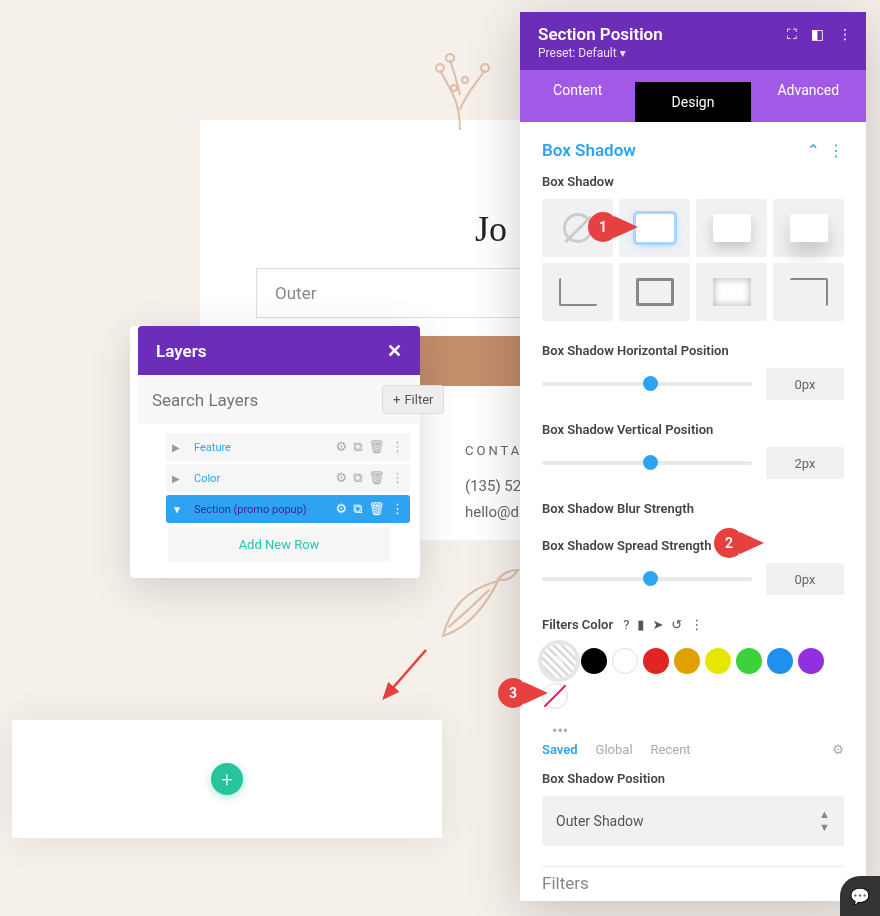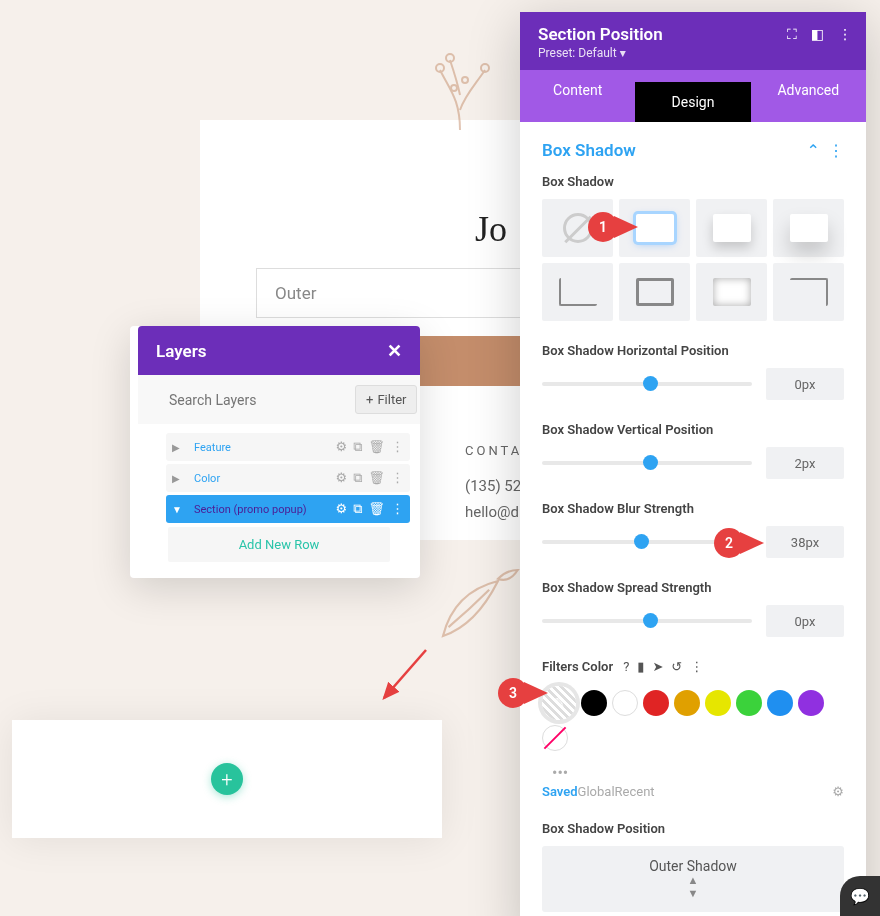--- a/index.html
+++ b/index.html
@@ -21,21 +21,21 @@
 
     
     .bottom-box { position: absolute; left: 12px; top: 720px; width: 430px; height: 118px; background: #fff; box-shadow: 0 2px 38px rgba(0,0,0,0.08); display: flex; align-items: center; justify-content: center; }
     .add-circle { width: 32px; height: 32px; border-radius: 50%; background: #28c39c; display: flex; align-items: center; justify-content: center; color: #fff; font-size: 20px; font-weight: 300; box-shadow: 0 2px 8px rgba(40,195,156,0.4); cursor: pointer; }
 
     
     .layers { position: absolute; left: 130px; top: 326px; width: 290px; background: #fff; border-radius: 4px; box-shadow: 0 10px 40px rgba(0,0,0,0.15); padding-left: 8px; }
     .layers-head { background: #6c2eb9; color: #fff; padding: 14px 18px; display: flex; justify-content: space-between; align-items: center; border-radius: 4px 4px 0 0; font-size: 17px; font-weight: 600; }
     .layers-head .close { cursor: pointer; font-size: 18px; }
     .layers-search { padding: 10px 14px; display: flex; gap: 8px; align-items: center; background: #f8f8f8; }
-    .layers-search input { flex: 1; border: none; background: transparent; font-size: 14px; color: #be185d; outline: none; margin-left: 17px; }
+    .layers-search input { flex: 1; border: none; background: transparent; font-size: 17px; color: #be185d; outline: none; }
     .filter-btn { background: #eee; border: 1px solid #ddd; padding: 6px 10px; font-size: 13px; border-radius: 3px; cursor: pointer; color: #555; display: flex; gap: 4px; align-items: center; }
     .layers-body { padding: 6px 10px 16px; }
     .layer-row { display: flex; align-items: center; padding: 6px 6px; margin: 3px 0; border-radius: 3px; position: relative; background: #f6f6f6; }
     .layer-row .expand { width: 16px; color: #999; font-size: 10px; cursor: pointer; }
     .layer-row .label { flex: 1; font-size: 11px; color: #2ea3f2; cursor: pointer; padding-left: 6px; }
     .layer-row .icons { display: flex; gap: 6px; color: #aaa; font-size: 13px; }
     .layer-row .icons span { cursor: pointer; }
     .layer-row.active { background: #2ea3f2; }
     .layer-row.active .label { color: #4c1d95; }
     .layer-row.active .icons { color: #fff; }
@@ -81,26 +81,26 @@
     .color-label-row .lbl { font-size: 13px; font-weight: 600; color: #444; }
     .color-label-row .badges { display: flex; gap: 8px; color: #555; font-size: 13px; }
     .color-label-row .badges span { cursor: pointer; }
     .swatch-row { display: flex; gap: 5px; align-items: center; margin-bottom: 10px; flex-wrap: wrap; }
     .swatch { width: 26px; height: 26px; border-radius: 50%; cursor: pointer; }
     .swatch.picker { width: 34px; height: 34px; background-image: linear-gradient(45deg,#ddd 25%,#fff 25%,#fff 50%,#ddd 50%,#ddd 75%,#fff 75%); background-size: 8px 8px; display: flex; align-items: center; justify-content: center; box-shadow: 0 0 0 4px #e6e6e6; }
     .swatch.picker .eyedrop { color: #fff; font-size: 14px; }
     .swatch.strike { background: #fff; border: 1px solid #ddd; position: relative; }
     .swatch.strike::after { content:''; position:absolute; width: 30px; height: 2px; background:#f06; top: 11px; left: -3px; transform: rotate(-45deg); }
     .more-dots { color: #aaa; font-size: 16px; cursor: pointer; padding: 2px 10px; }
-    .color-tabs { display: flex; gap: 0; font-size: 13px; align-items: center; margin-bottom: 22px; }
+    .color-tabs { display: flex; gap: 18px; font-size: 13px; align-items: center; margin-bottom: 14px; }
     .color-tabs .saved { color: #2ea3f2; font-weight: 600; cursor: pointer; }
     .color-tabs .dim { color: #aaa; cursor: pointer; }
     .color-tabs .gear { margin-left: auto; color: #aaa; cursor: pointer; }
 
-    .select-box { background: #f0f1f3; padding: 12px 14px; display: flex; justify-content: space-between; align-items: center; font-size: 14px; color: #555; border-radius: 3px; cursor: pointer; margin-bottom: 20px; flex-direction: column; }
+    .select-box { background: #f0f1f3; padding: 12px 14px; display: flex; justify-content: space-between; align-items: center; font-size: 14px; color: #555; border-radius: 3px; cursor: pointer; margin-bottom: 20px; }
     .select-box .arrows { font-size: 11px; color: #888; }
 
     .filters-title { color: #888; font-size: 17px; padding-top: 6px; border-top: 1px solid #eee; }
 
     
     .marker { position: absolute; width: 30px; height: 30px; border-radius: 50%; background: #e64040; color: #fff; display: flex; align-items: center; justify-content: center; font-size: 14px; font-weight: 600; z-index: 50; }
     .marker::after { content:''; position:absolute; right: -20px; width: 0; height: 0; border-left: 24px solid #e64040; border-top: 11px solid transparent; border-bottom: 11px solid transparent; }
     .arrow-red { position: absolute; color: #e64040; }
 
     .corner-chat { position: absolute; right: 0; bottom: 0; width: 40px; height: 40px; background: #333; border-radius: 50% 0 0 0; display: flex; align-items: center; justify-content: center; color: #fff; }
@@ -262,26 +262,20 @@
       <div class="slider-row">
         <div class="slider-track">
             <div class="slider-thumb"></div>
           </div>
         <div class="slider-val">2px</div>
       </div>
     </div>
 
     <div class="slider-block">
       <div class="field-label">Box Shadow Blur Strength</div>
-      <div class="slider-row">
-        <div class="slider-track">
-            <div class="slider-thumb" style="left:44%;"></div>
-          </div>
-        <div class="slider-val">38px</div>
-      </div>
     </div>
 
     <div class="slider-block">
       <div class="field-label">Box Shadow Spread Strength</div>
       <div class="slider-row">
         <div class="slider-track">
             <div class="slider-thumb"></div>
           </div>
         <div class="slider-val">0px</div>
       </div>

